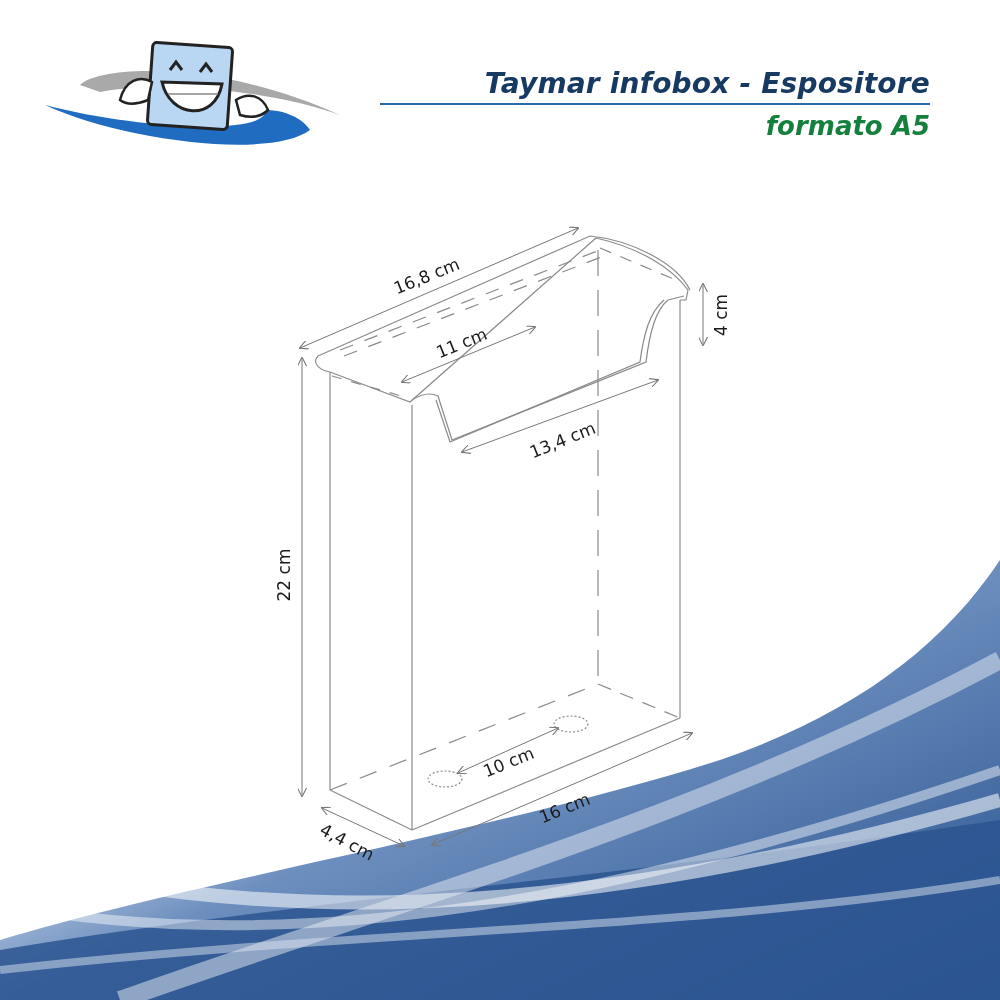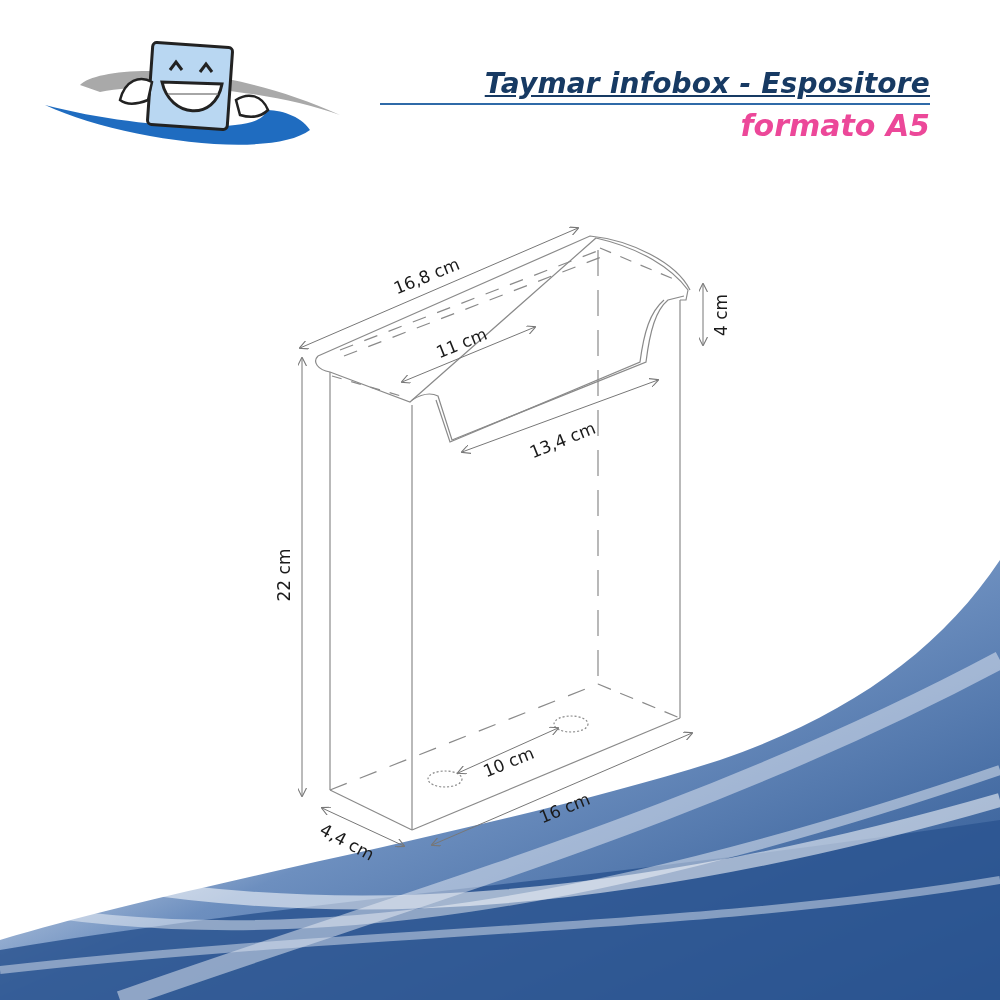--- a/index.html
+++ b/index.html
@@ -6,29 +6,29 @@
     body {
       width: 1000px; height: 1000px; position: relative; overflow: hidden;
       background: #ffffff;
       font-family: "DejaVu Sans", sans-serif;
     }
     .bg-waves { position: absolute; left: 0; top: 0; width: 1000px; height: 1000px; }
     .logo { position: absolute; left: 40px; top: 10px; width: 310px; height: 150px; }
     .title-block { position: absolute; right: 70px; top: 66px; text-align: right; }
     .title {
       font-family: "DejaVu Sans", sans-serif; font-weight: bold; font-style: italic;
-      font-size: 28px; color: #173a63; letter-spacing: 0.2px; line-height: 36px; text-decoration: underline;
+      font-size: 28px; color: #173a63; letter-spacing: 0.2px; line-height: 36px;
     }
     .divider {
       position: absolute; left: 380px; top: 103px; width: 550px; height: 2px; background: #2f6aa8;
     }
     .subtitle {
       position: absolute; right: 70px; top: 108px;
       font-family: "DejaVu Sans", sans-serif; font-weight: bold; font-style: italic;
-      font-size: 30px; color: #ec4899; line-height: 36px;
+      font-size: 26px; color: #15803d; line-height: 36px;
     }
     .drawing { position: absolute; left: 0; top: 0; width: 1000px; height: 1000px; }
     .dim-label {
       position: absolute; font-family: "DejaVu Sans", sans-serif; font-size: 17px; color: #1a1a1a;
       white-space: nowrap; transform-origin: center center;
     }
   </style>
 </head>
 <body>
 

